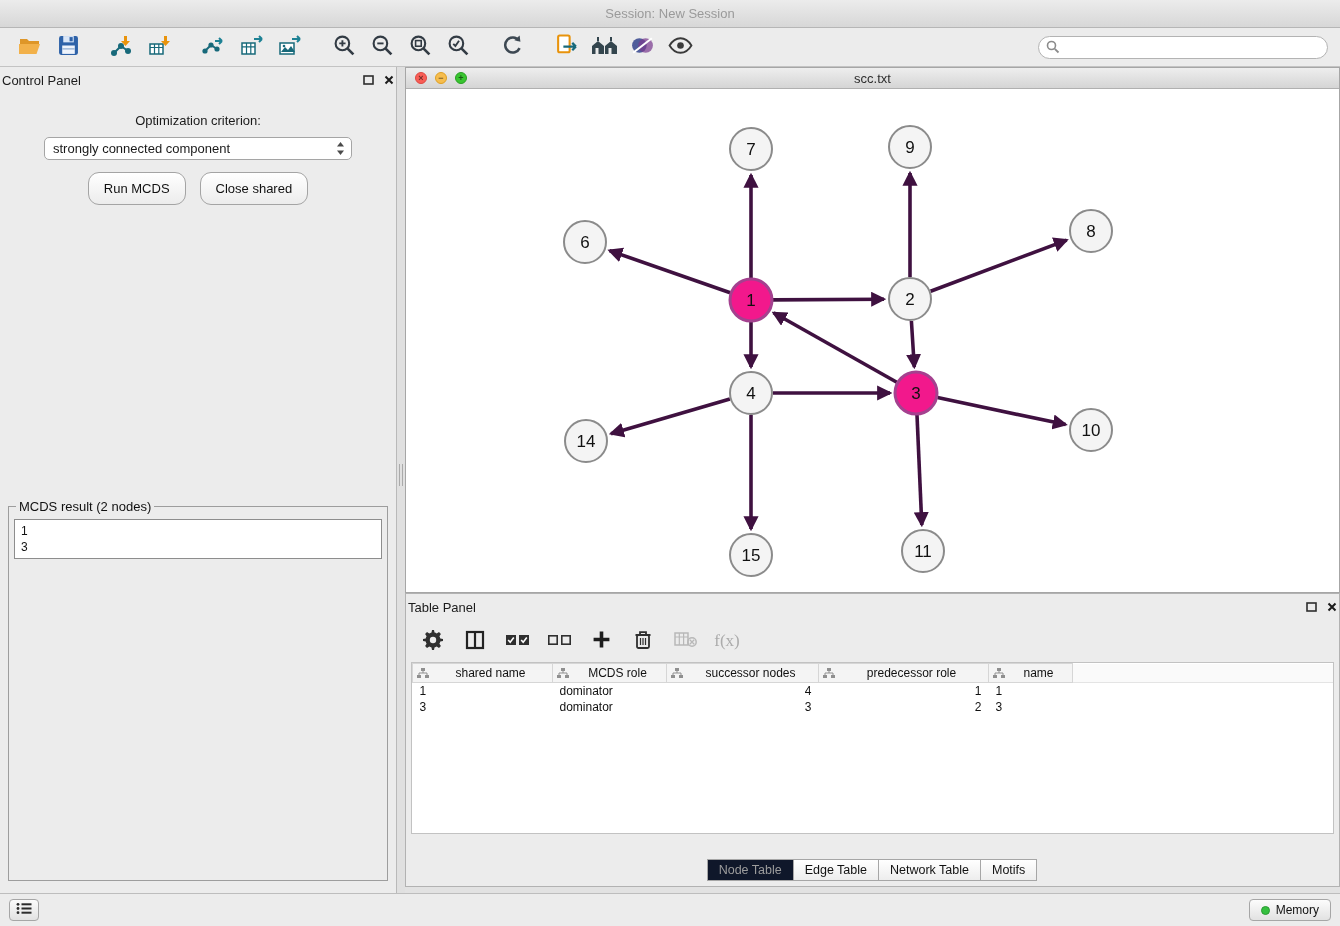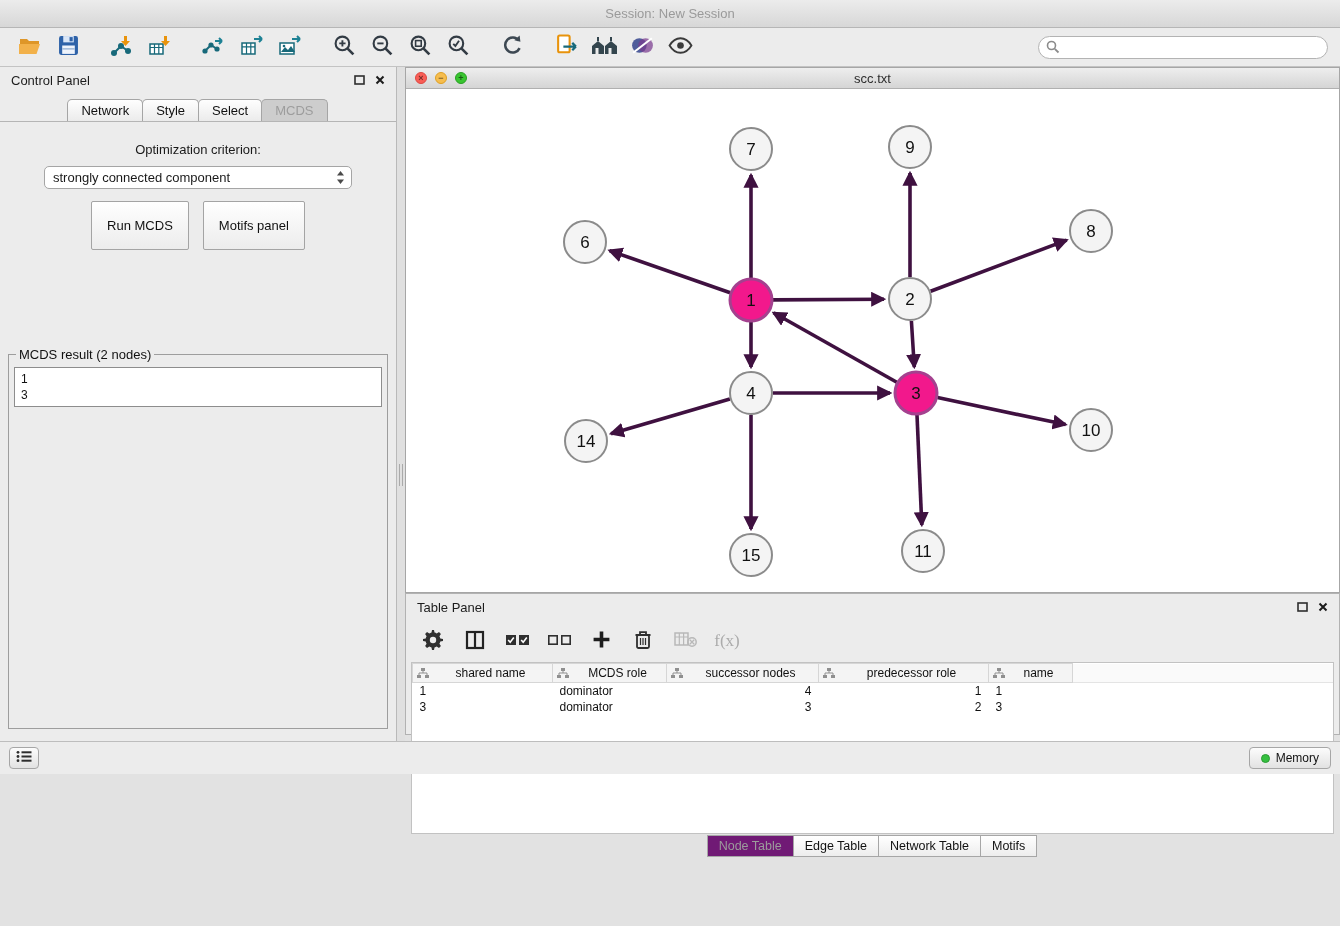--- a/index.html
+++ b/index.html
@@ -1,45 +1,45 @@
 <!DOCTYPE html>
 <html><head>
 <meta charset="utf-8">
 <style>
   *{margin:0;padding:0;box-sizing:border-box}
   html,body{width:1340px;height:926px}
   body{font-family:"Liberation Sans",sans-serif;font-size:13px;background:#e2e2e2;color:#1a1a1a;overflow:hidden}
-  .app{width:1340px;height:774px;display:flex;flex-direction:column}
+  .app{width:1340px;height:926px;display:flex;flex-direction:column}
 
   
   .titlebar{height:28px;flex:0 0 28px;background:linear-gradient(#ececec,#d7d7d7);border-bottom:1px solid #b6b6b6;display:flex;align-items:center;justify-content:center;color:#9a9a9a;font-size:13px}
 
   
   .toolbar{height:39px;flex:0 0 39px;background:#ececec;border-bottom:1px solid #c3c3c3;display:flex;align-items:center;padding:0 12px;gap:2px}
   .tool-btn{width:36px;height:32px;display:flex;align-items:center;justify-content:center;border-radius:4px}
   .tool-sep{width:14px;flex:0 0 14px}
   .search-wrap{margin-left:auto;position:relative}
   .search-input{width:290px;height:23px;border:1px solid #b3b3b3;border-radius:12px;background:#fff;padding:0 8px 0 26px;font-size:12px;outline:none;color:#333}
   .search-mag{position:absolute;left:8px;top:4px}
 
   
   .main{flex:1;display:flex;min-height:0;background:#e2e2e2}
 
   
   .control-panel{width:397px;flex:0 0 397px;background:#ececec;border-right:1px solid #b9b9b9;display:flex;flex-direction:column}
-  .panel-header{height:26px;flex:0 0 26px;display:flex;align-items:center;padding:0 11px;font-size:13px;color:#1c1c1c}
+  .panel-header{height:26px;flex:0 0 26px;display:flex;align-items:center;padding:0 2px;font-size:13px;color:#1c1c1c}
   .win-icons{margin-left:auto;display:flex;gap:10px;align-items:center}
   .cp-tabs{display:flex;justify-content:center;border-bottom:1px solid #b5b5b5;padding-top:6px}
   .tab{border:1px solid #a5a5a5;border-bottom:none;border-radius:5px 5px 0 0;padding:3px 13px;background:linear-gradient(#fefefe,#ebebeb);margin-left:-1px;font-size:13px;color:#111}
   .tab.active{background:#cdcdcd;color:#9d9d9d}
   .opt-label{text-align:center;margin-top:20px;font-size:13px}
   .dropdown{margin:9px auto 0;width:308px;height:23px;border:1px solid #a5a5a5;border-radius:5px;background:#fff;display:flex;align-items:center;padding:0 6px 0 8px;font-size:13px}
   .dropdown .stepper{margin-left:auto;display:flex;align-items:center}
   .btn-row{display:flex;justify-content:center;gap:14px;margin-top:12px}
-  .cp-btn{border:1px solid #a4a4a4;border-radius:2px;background:linear-gradient(#ffffff,#ececec);padding:16px 15px;font-size:13px;color:#111}
+  .cp-btn{border:1px solid #a4a4a4;border-radius:11px;background:linear-gradient(#ffffff,#ececec);padding:8px 15px;font-size:13px;color:#111}
   .mcds-fieldset{margin:auto 8px 12px 8px;border:1px solid #9d9d9d;padding:5px;height:382px;display:flex;flex-direction:column}
   .mcds-fieldset legend{font-size:13px;padding:0 3px;margin-left:2px;color:#111}
   .mcds-result-box{flex:1;background:#fff;border:1px solid #8d8d8d;padding:3px 6px;font-size:12px;line-height:16px;overflow:hidden;color:#111}
 
   
   .v-splitter{width:8px;flex:0 0 8px;background:#e0e0e0;position:relative}
   .v-splitter .handle{position:absolute;top:397px;left:2px;width:4px;height:22px;border-left:1px solid #aaa;border-right:1px solid #aaa}
 
   
   .right{flex:1;display:flex;flex-direction:column;min-width:0}
@@ -60,21 +60,21 @@
   .node-table-wrap{margin:0 5px;background:#fff;border:1px solid #c2c2c2;height:172px;flex:0 0 172px;overflow:hidden}
   table{border-collapse:collapse;font-size:12px;table-layout:fixed;width:100%}
   th{background:#f4f4f4;border:1px solid #d6d6d6;height:19px;padding:0 4px;font-weight:normal;font-size:12px;color:#111}
   th .th-inner{display:flex;align-items:center;gap:4px}
   th .th-label{flex:1;text-align:center}
   th.filler{background:#fafafa;border:none;border-bottom:1px solid #e4e4e4}
   td{height:16px;padding:0 7px;color:#111;overflow:hidden;white-space:nowrap}
   .tp-spacer{flex:1}
   .tp-tabs{height:28px;flex:0 0 28px;display:flex;justify-content:center;align-items:center;padding-bottom:5px}
   .tp-tab{border:1px solid #a6a6a6;padding:3px 11px;font-size:12.5px;background:linear-gradient(#ffffff,#ededed);margin-left:-1px;color:#111}
-  .tp-tab.active{background:#701a75;color:#9c9c9c}
+  .tp-tab.active{background:#0f172a;color:#9c9c9c}
 
   
   .statusbar{height:33px;flex:0 0 33px;background:#ececec;border-top:1px solid #bdbdbd;display:flex;align-items:center;padding:0 9px}
   .sb-btn{height:22px;border:1px solid #a6a6a6;border-radius:4px;background:linear-gradient(#fcfcfc,#e2e2e2);display:flex;align-items:center;justify-content:center;padding:0 6px}
   .memory-btn{margin-left:auto;gap:6px;font-size:12px;padding:0 11px;color:#111}
   .green-dot{width:9px;height:9px;border-radius:50%;background:#35c03f;border:1px solid #2a9a33}
 </style>
 </head>
 <body>
 
@@ -223,39 +223,33 @@
         <span>Control Panel</span>
         <span class="win-icons">
           <span><svg width="11" height="10" viewBox="0 0 11 10">
                 <rect x="1" y="1" width="9" height="8" fill="none" stroke="#2d2d2d" stroke-width="1.6"></rect>
               </svg></span>
           <span><svg width="10" height="10" viewBox="0 0 10 10">
                 <path d="M1.5 1.5l7 7M8.5 1.5l-7 7" stroke="#1c1c1c" stroke-width="2"></path>
               </svg></span>
         </span>
       </div>
-      <div class="cp-tabs" id="cp-tabs">
-          <div class="tab">Network</div>
-          <div class="tab">Style</div>
-          <div class="tab">Select</div>
-          <div class="tab active">MCDS</div>
-        </div>
       <div class="opt-label">Optimization criterion:</div>
       <div class="dropdown">
         <span>strongly connected component</span>
         <span class="stepper">
             <svg width="9" height="15" viewBox="0 0 9 15">
               <path d="M4.5 1L8 5.5H1z" fill="#4a4a4a"></path>
               <path d="M4.5 14L1 9.5h7z" fill="#4a4a4a"></path>
             </svg>
           </span>
       </div>
       <div class="btn-row">
         <button class="cp-btn">Run MCDS</button>
-        <button class="cp-btn">Motifs panel</button>
+        <button class="cp-btn">Close shared</button>
       </div>
       <fieldset class="mcds-fieldset">
         <legend>MCDS result (2 nodes)</legend>
         <div class="mcds-result-box" id="mcds-result-values">
             <div>1</div>
             <div>3</div>
           </div>
       </fieldset>
     </div>
 

